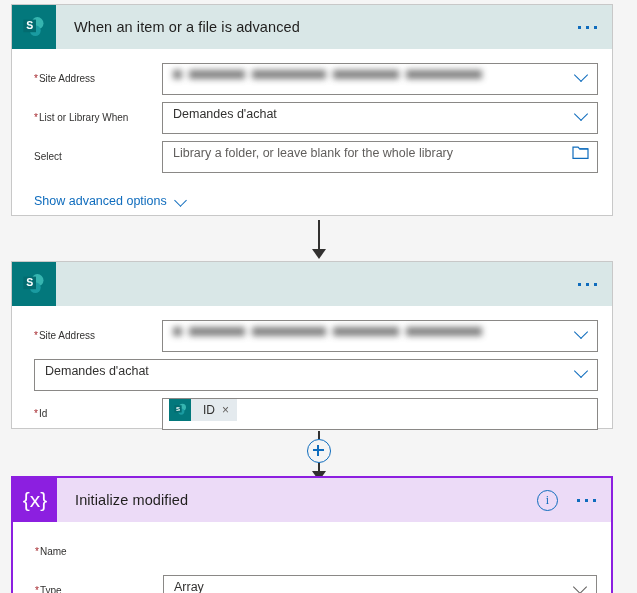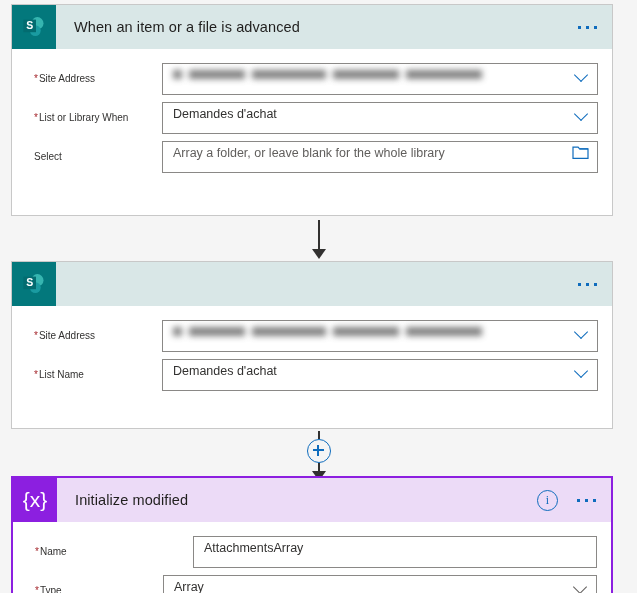--- a/index.html
+++ b/index.html
@@ -374,30 +374,34 @@
         </div>
         <div class="field">
           <div class="value">Demandes d'achat</div>
           <div class="chev"></div>
         </div>
       </div>
 
       <div class="row">
         <div class="label">Select</div>
         <div class="field">
-          <div class="value placeholder">Array a folder, or leave blank for the whole library</div>
+          <div class="value placeholder">Library a folder, or leave blank for the whole library</div>
           <div class="folder-icon">
             <svg width="17" height="15" viewBox="0 0 17 15" aria-hidden="true">
               <path d="M1 2.2h5.1l1.5 1.7h8.4v9.4H1z" fill="none" stroke="#0f6cbd" stroke-width="1.2"></path>
               <path d="M7.6 3.9h8.4" fill="none" stroke="#0f6cbd" stroke-width="1.2"></path>
             </svg>
           </div>
         </div>
       </div>
 
+      <div class="adv-row">
+        <span class="adv-link">Show advanced options</span>
+        <span class="adv-chev"></span>
+      </div>
 
     </div>
   </div>
 
   <div class="connector" style="top:220px;">
     <div class="conn-line" style="height:30px;"></div>
     <div class="arrow-head"></div>
   </div>
 
   <div class="card" style="top:261px;height:168px;">
@@ -432,29 +436,45 @@
               <span class="b2"></span>
               <span class="b3"></span>
               <span class="b4"></span>
               <span class="b5"></span>
           </div>
           <div class="chev"></div>
         </div>
       </div>
 
       <div class="row">
-        <div class="label">
-          <span class="req">*</span><span>List Name</span>
-        </div>
         <div class="field">
           <div class="value">Demandes d'achat</div>
           <div class="chev"></div>
         </div>
       </div>
 
+      <div class="row">
+        <div class="label">
+          <span class="req">*</span><span>Id</span>
+        </div>
+        <div class="field" style="padding-left:6px;">
+          <div class="chip">
+            <div class="chip-icon">
+              <svg width="15" height="15" viewBox="0 0 26 26" aria-hidden="true">
+                <circle cx="16.4" cy="9.2" r="6.1" fill="#36b5b0"></circle>
+                <circle cx="14.3" cy="16.6" r="5.4" fill="#1a9ba1"></circle>
+                <rect x="2.4" y="5.6" width="12.6" height="12.6" fill="#036c70"></rect>
+                <text x="8.7" y="15.4" font-family="Liberation Sans, sans-serif" font-size="10.5" font-weight="bold" fill="#ffffff" text-anchor="middle">S</text>
+              </svg>
+            </div>
+            <span class="chip-label">ID</span>
+            <span class="chip-x">×</span>
+          </div>
+        </div>
+      </div>
 
     </div>
   </div>
 
   <div class="connector" style="top:431px;">
     <div class="conn-line" style="height:8px;"></div>
     <div class="plus-btn"></div>
     <div class="conn-line" style="height:9px;"></div>
     <div class="arrow-head"></div>
   </div>
@@ -471,26 +491,23 @@
         <div class="ellipsis">
           <i></i>
           <i></i>
           <i></i>
         </div>
       </div>
     </div>
 
     <div class="card-body">
 
-      <div class="row" style="margin-top:10px;gap:30px;">
+      <div class="row" style="margin-top:10px;">
         <div class="label">
           <span class="req">*</span><span>Name</span>
-        </div>
-        <div class="field">
-          <div class="value">AttachmentsArray</div>
         </div>
       </div>
 
       <div class="row">
         <div class="label">
           <span class="req">*</span><span>Type</span>
         </div>
         <div class="field">
           <div class="value">Array</div>
           <div class="chev gray"></div>

